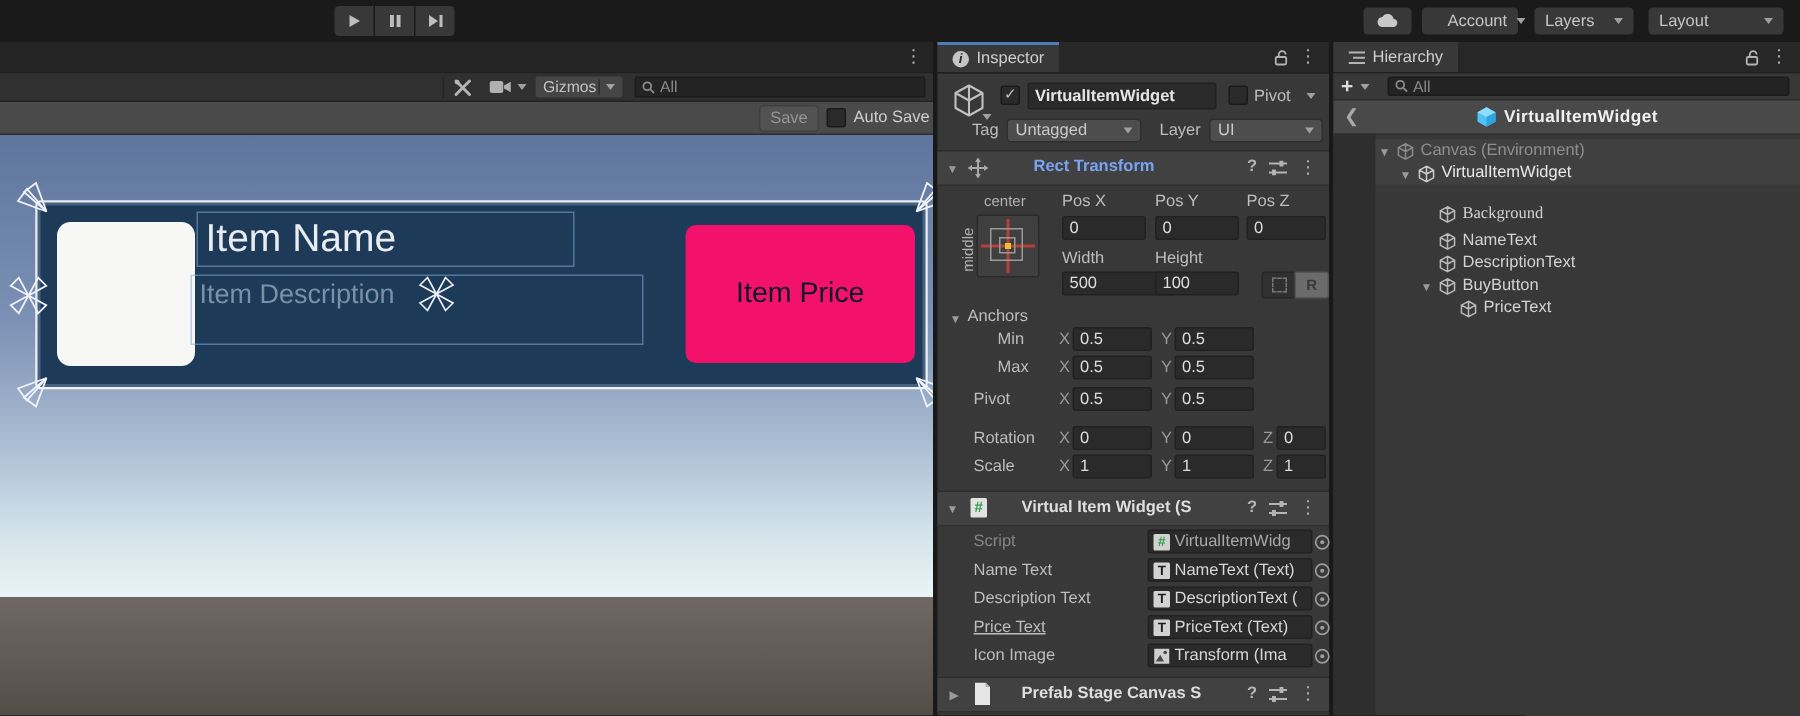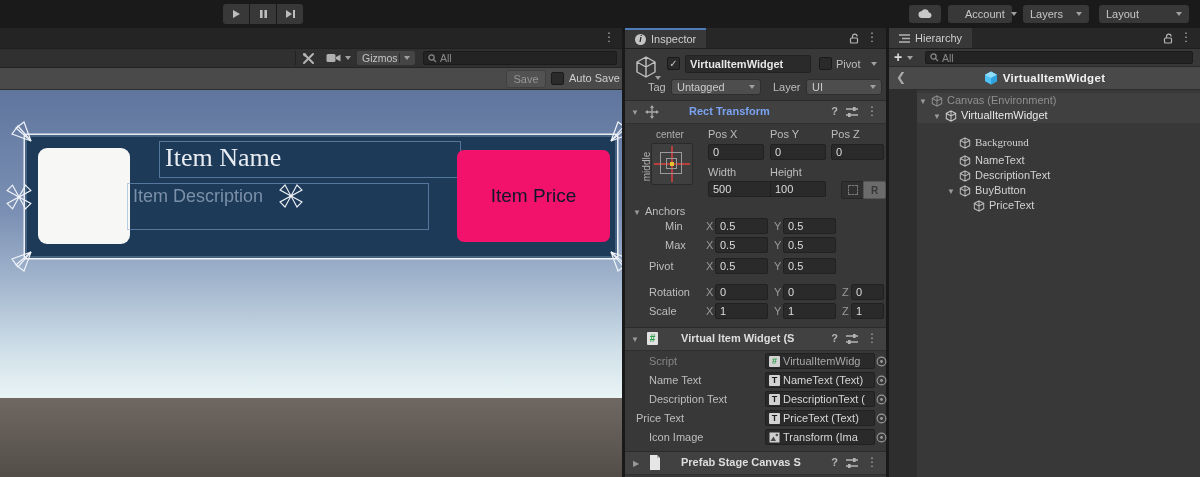--- a/index.html
+++ b/index.html
@@ -111,21 +111,21 @@
     <div class="cb" style="left:551px;top:4px;"></div>
     <span class="abs" style="left:569px;top:4px;font-size:11px;color:#cfcfcf;">Auto Save</span>
   </div>
 
   <div class="abs" style="left:0;right:0;top:62px;bottom:0;overflow:hidden;">
     <div class="abs" style="left:0;right:0;top:0;height:308px;background:linear-gradient(180deg,#5f759d 0%,#7b90b4 40%,#a9bcd2 66%,#d3e2ea 86%,#e9f4f5 100%);"></div>
     <div class="abs" style="left:0;right:0;top:308px;bottom:0;background:linear-gradient(180deg,#6f6862 0%,#605a54 55%,#524d47 100%);"></div>
 
     <div class="abs" style="left:25px;top:45px;width:592px;height:123px;background:#1d3a59;border:2px solid #466281;border-radius:2px;box-sizing:border-box;box-shadow:0 0 0 1.5px rgba(255,255,255,0.85);">
       <div class="abs" style="left:11px;top:11px;width:92px;height:96px;background:#f7f7f5;border-radius:9px;"></div>
-      <div class="abs" style="left:132px;top:4px;width:302px;height:37px;border:1px solid rgba(130,170,210,0.55);box-sizing:border-box;font-family:Liberation Serif, serif;">
+      <div class="abs" style="left:104px;top:4px;width:252px;height:37px;border:1px solid rgba(130,170,210,0.55);box-sizing:border-box;">
         <span style="position:absolute;left:5px;top:1px;font-size:26px;color:#e9edf2;white-space:nowrap;">Item Name</span>
       </div>
       <div class="abs" style="left:100px;top:46px;width:302px;height:47px;border:1px solid rgba(130,170,210,0.55);box-sizing:border-box;">
         <span style="position:absolute;left:5px;top:2px;font-size:18px;color:#7b90a8;white-space:nowrap;">Item Description</span>
       </div>
       <div class="abs" style="left:430px;top:13px;width:153px;height:92px;background:#f2116b;border-radius:7px;display:flex;align-items:center;justify-content:center;">
         <span style="font-size:19px;color:#0f172a;">Item Price</span>
       </div>
 
       <svg class="abs" style="left:-16px;top:-16px;" width="22" height="22" viewBox="0 0 22 22">
@@ -313,21 +313,21 @@
   <span class="lbl" style="left:24px;top:365px;">Description Text</span>
   <div class="ofield" style="left:140px;top:363px;width:110px;">
     <span class="ticon" style="position:static;">T</span>
     <span>DescriptionText (</span>
   </div>
   <svg class="abs" style="left:250.5px;top:366px;" width="11" height="11" viewBox="0 0 11 11">
       <circle cx="5.5" cy="5.5" r="4.4" fill="none" stroke="#9a9a9a" stroke-width="1.1"></circle>
       <circle cx="5.5" cy="5.5" r="1.4" fill="#9a9a9a"></circle>
     </svg>
 
-  <span class="lbl" style="left:11px;top:384px;">Price Text</span>
+  <span class="lbl" style="left:24px;top:384px;text-decoration:underline;">Price Text</span>
   <div class="ofield" style="left:140px;top:382px;width:110px;">
     <span class="ticon" style="position:static;">T</span>
     <span>PriceText (Text)</span>
   </div>
   <svg class="abs" style="left:250.5px;top:385px;" width="11" height="11" viewBox="0 0 11 11">
       <circle cx="5.5" cy="5.5" r="4.4" fill="none" stroke="#9a9a9a" stroke-width="1.1"></circle>
       <circle cx="5.5" cy="5.5" r="1.4" fill="#9a9a9a"></circle>
     </svg>
 
   <span class="lbl" style="left:24px;top:403px;">Icon Image</span>

